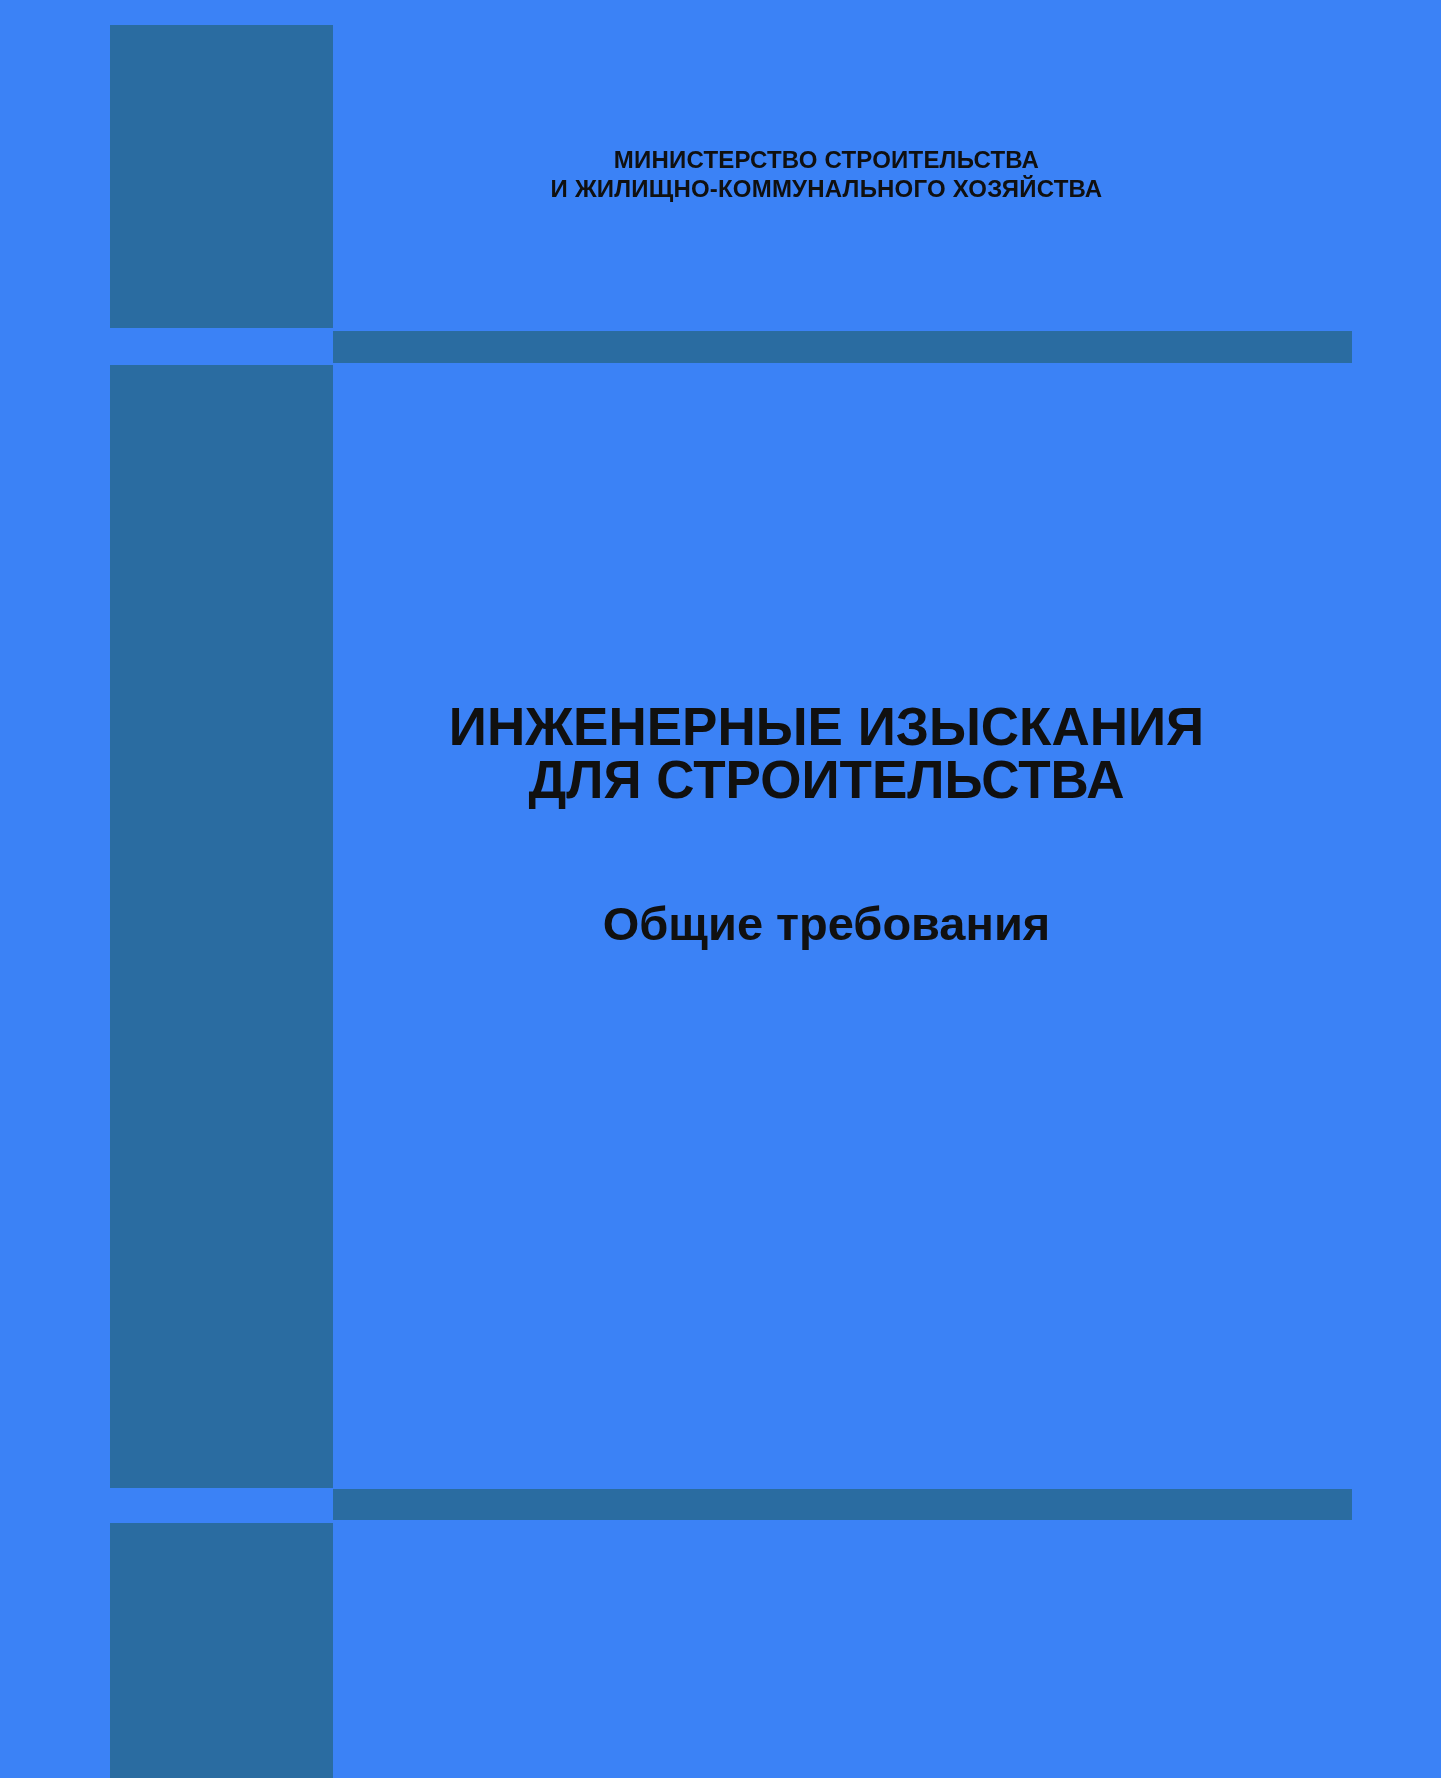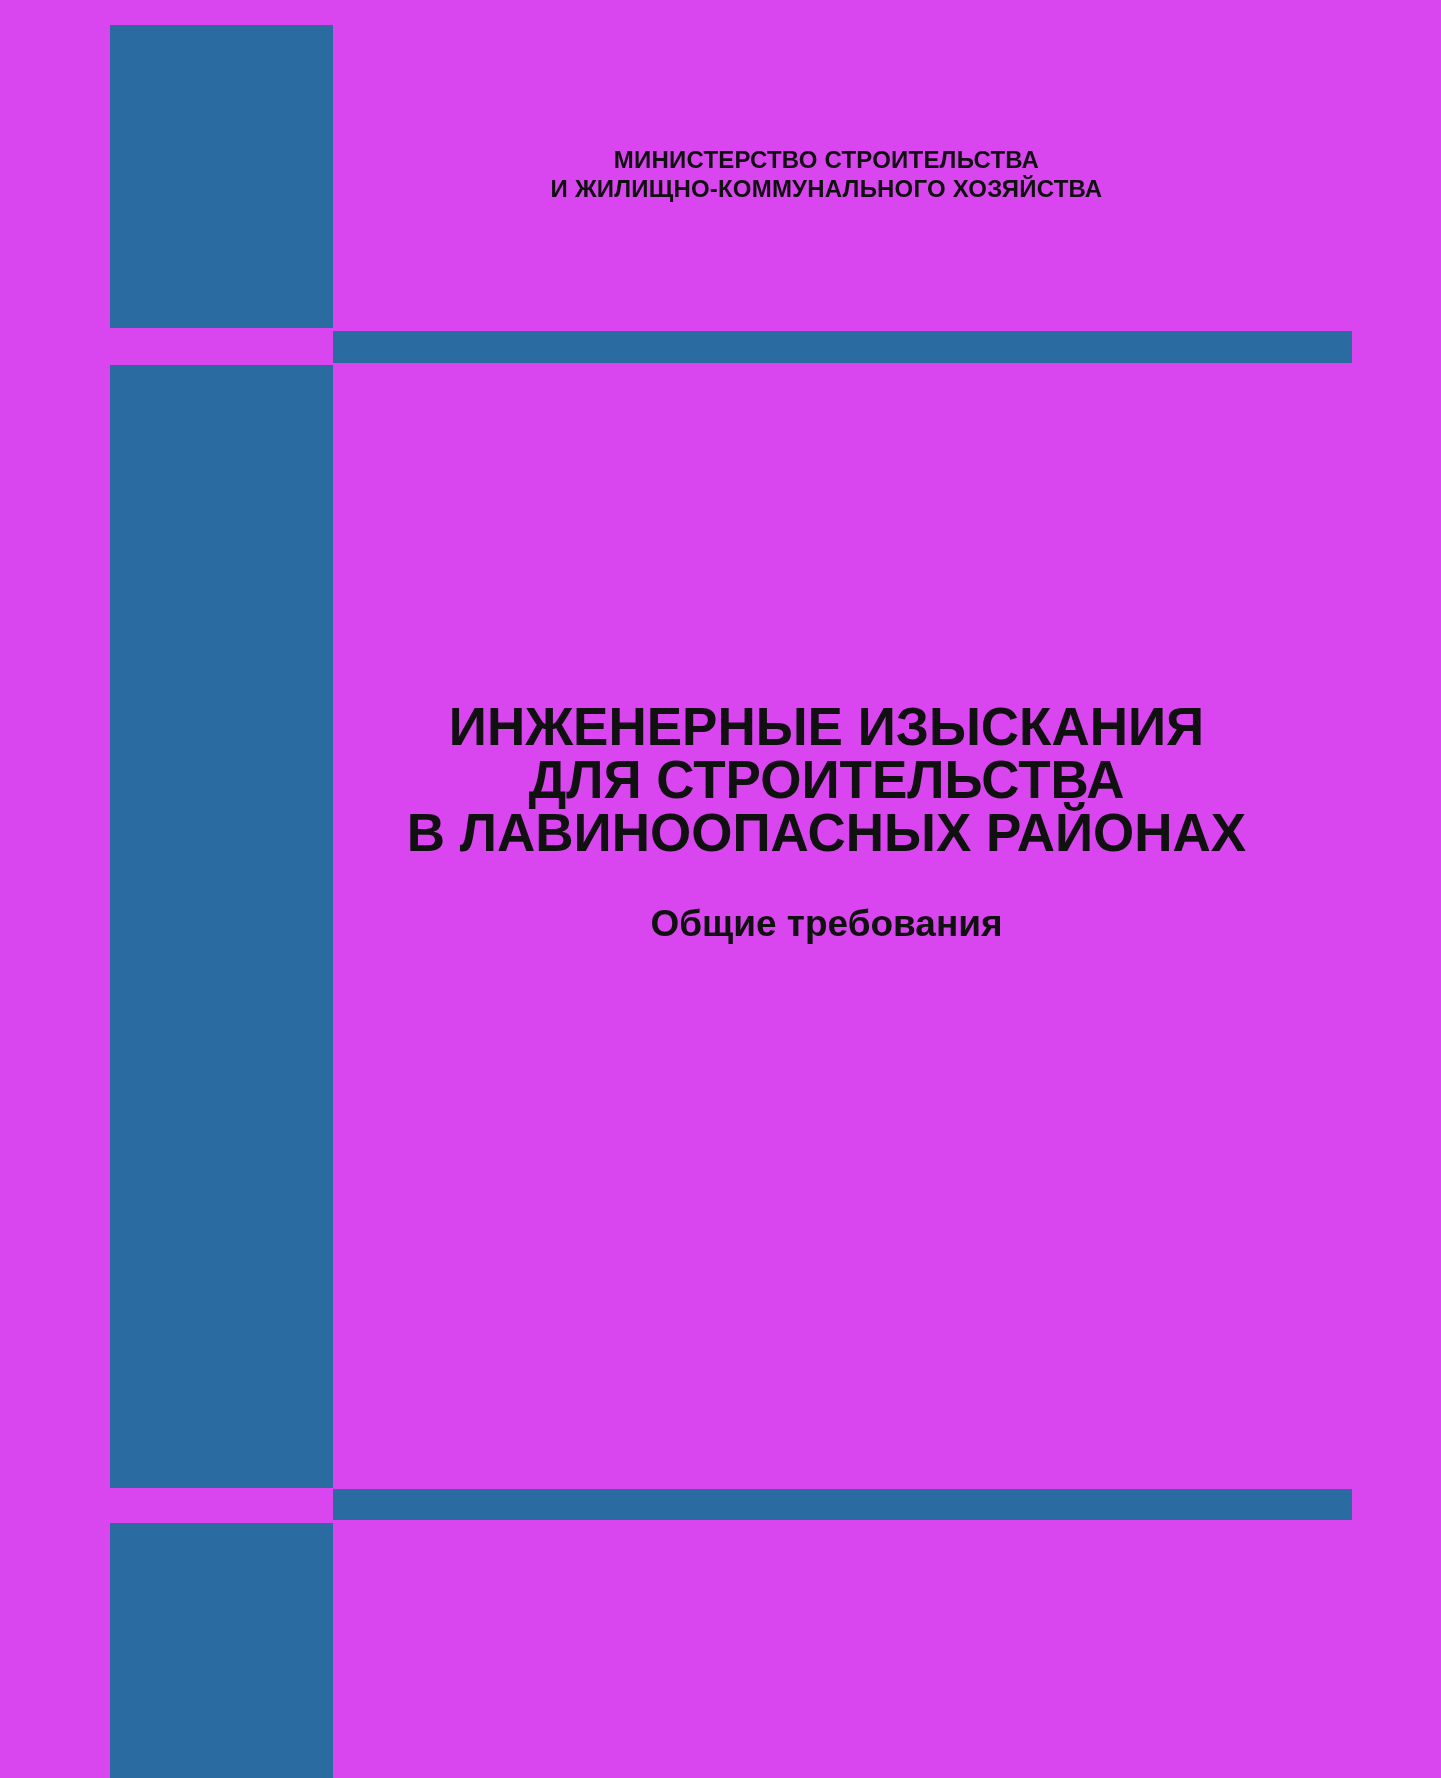--- a/index.html
+++ b/index.html
@@ -3,21 +3,21 @@
 <meta charset="utf-8">
 <style>
   html, body {
     margin: 0;
     padding: 0;
   }
   .page {
     position: relative;
     width: 1441px;
     height: 1778px;
-    background: #d946ef;
+    background: #3b82f6;
     font-family: "Liberation Sans", sans-serif;
     color: #101010;
     overflow: hidden;
   }
   .blue {
     position: absolute;
     background: #2a6ca1;
   }
   
   .block-top-left    { left: 110px; top: 25px;   width: 223px;  height: 303px; }
@@ -59,21 +59,21 @@
     font-size: 53px;
     line-height: 53px;
     font-weight: bold;
   }
   .doc-subtitle {
     position: absolute;
     left: 333px;
     top: 899px;
     width: 987px;
     text-align: center;
-    font-size: 37px;
+    font-size: 47px;
     line-height: 50px;
     font-weight: bold;
   }
 </style>
 </head>
 <body>
 
 <div class="page">
 
   <div class="blue block-top-left"></div>
@@ -84,18 +84,17 @@
 
   <div class="ministry">
     <div>МИНИСТЕРСТВО СТРОИТЕЛЬСТВА</div>
     <div>И ЖИЛИЩНО-КОММУНАЛЬНОГО ХОЗЯЙСТВА</div>
   </div>
 
 
   <div class="doc-title">
     <div>ИНЖЕНЕРНЫЕ ИЗЫСКАНИЯ</div>
     <div>ДЛЯ СТРОИТЕЛЬСТВА</div>
-    <div>В ЛАВИНООПАСНЫХ РАЙОНАХ</div>
   </div>
 
   <div class="doc-subtitle">Общие требования</div>
 
 </div>
 
 </body></html>

